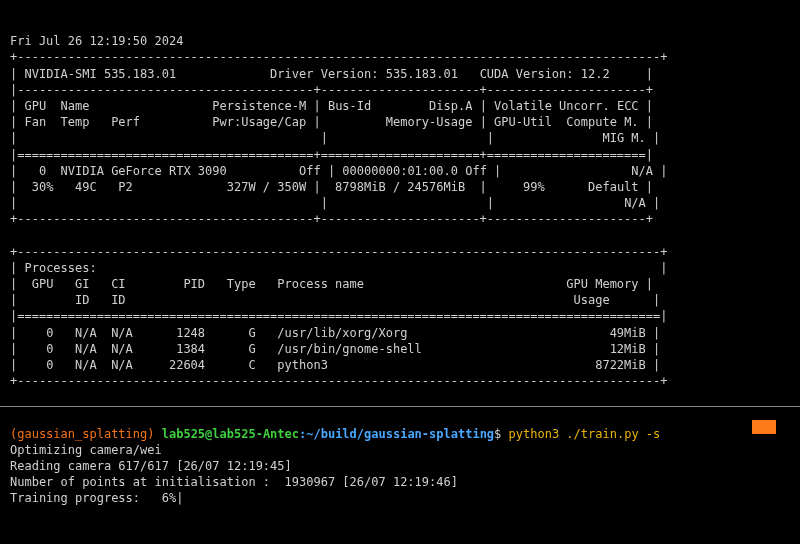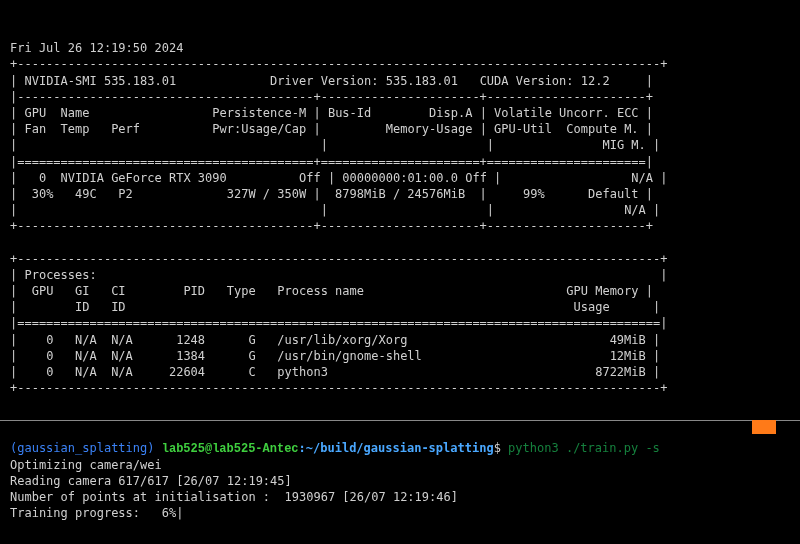--- a/index.html
+++ b/index.html
@@ -7,28 +7,28 @@
     width: 800px;
     height: 544px;
     background: #000;
     color: #d0d0d0;
     font-family: "Menlo", "Consolas", "DejaVu Sans Mono", monospace;
     font-size: 12px;
     line-height: 1.35;
     overflow: hidden;
   }
   .terminal {
-    padding: 24px 10px;
+    padding: 17px 10px;
     white-space: pre;
   }
-  .prompt-env { color: #3b82f6; }
-  .prompt-user { color: #3fcf3f; font-weight: bold; font-family: Liberation Mono, monospace; }
+  .prompt-env { color: #f97316; }
+  .prompt-user { color: #3fcf3f; font-weight: bold; }
   .prompt-path { color: #4aa8ff; font-weight: bold; }
   .prompt-dollar { color: #d0d0d0; }
-  .cmd { color: #15803d; }
+  .cmd { color: #eab308; }
   .status-bar {
     position: absolute;
     top: 420px;
     left: 0;
     width: 100%;
     height: 16px;
   }
   .status-cursor {
     position: absolute;
     right: 24px;

